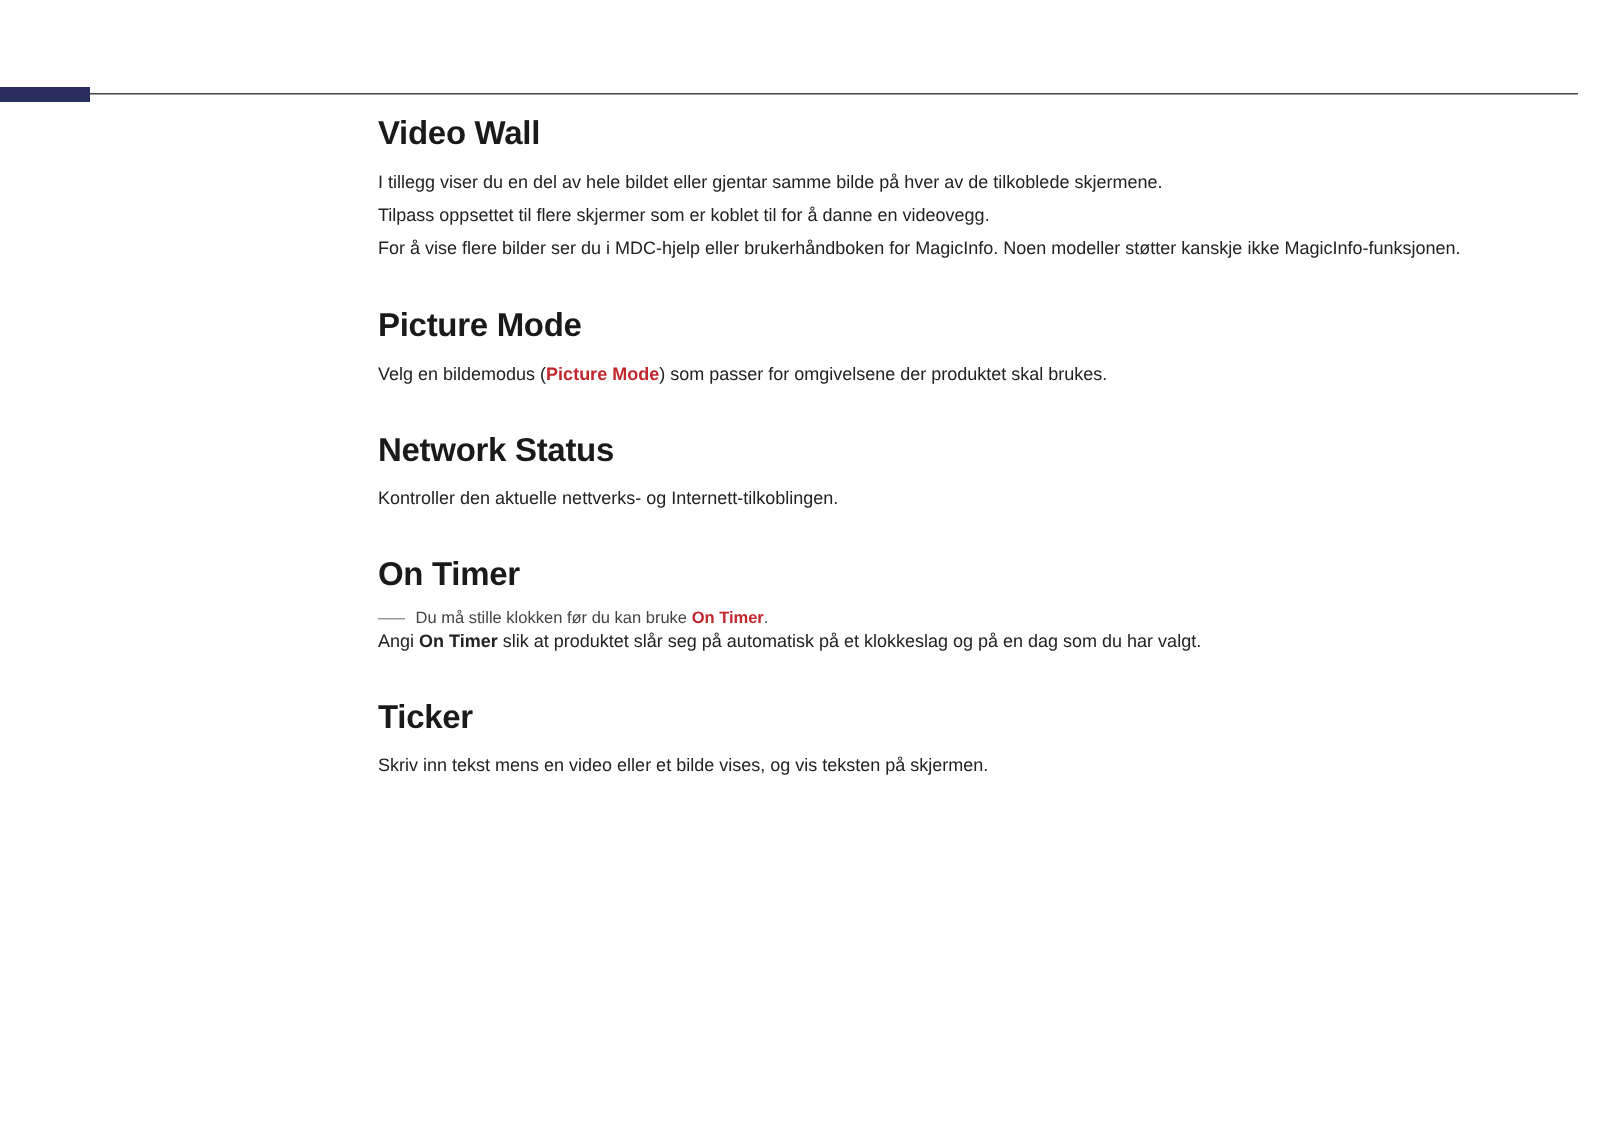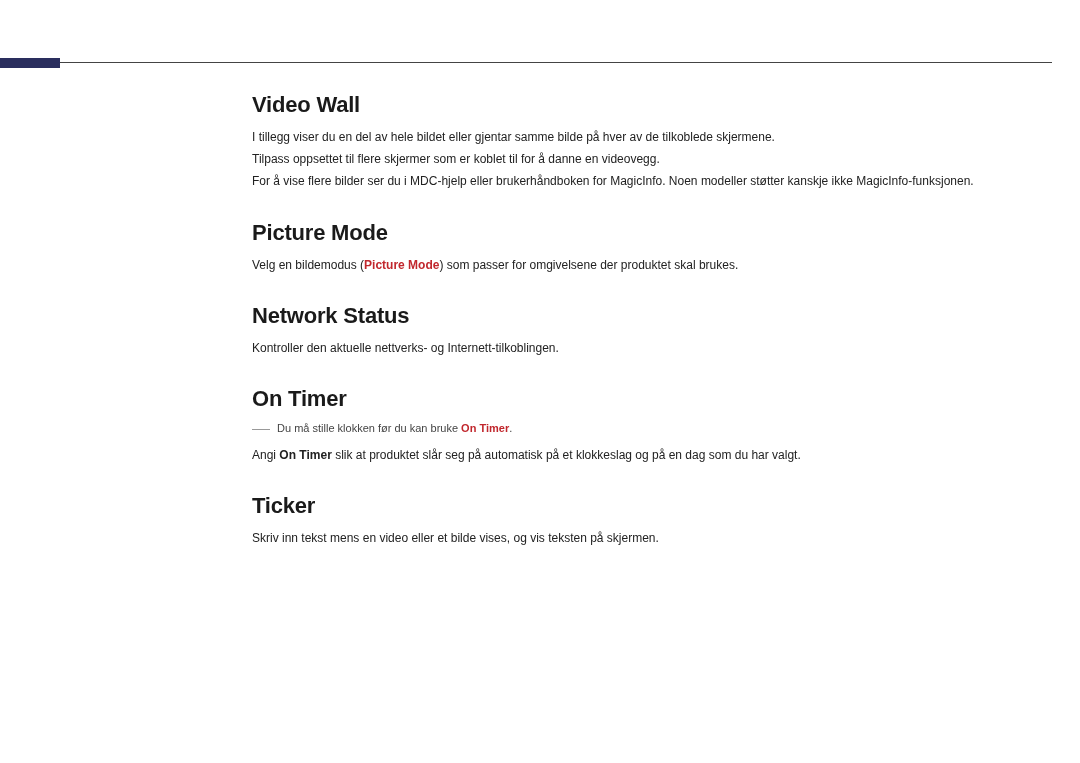--- a/index.html
+++ b/index.html
@@ -5,25 +5,25 @@
     * { margin: 0; padding: 0; box-sizing: border-box; }
     body {
       width: 1080px;
       height: 763px;
       background: #fff;
       font-family: Arial, Helvetica, sans-serif;
       position: relative;
     }
     .accent-bar { position: absolute; top: 58px; left: 0; width: 60px; height: 10px; background: #2a2e5e; }
     .top-rule { position: absolute; top: 62px; left: 60px; right: 28px; height: 1px; background: #444; }
-    .content { position: absolute; top: 92px; left: 252px; right: 40px; }
+    .content { position: absolute; top: 76px; left: 252px; right: 40px; }
     .section { margin-bottom: 28px; }
     .h { font-size: 22px; font-weight: 700; color: #1a1a1a; margin-bottom: 10px; letter-spacing: -0.2px; }
     .p { font-size: 12px; color: #222; line-height: 1.6; margin-bottom: 3px; }
-    .note { font-size: 11px; color: #444; margin-bottom: 12px; }
+    .note { font-size: 11px; color: #444; margin-bottom: 0; }
     .note-line { display: inline-block; border-top: 1px solid #999; width: 18px; vertical-align: middle; margin-right: 4px; }
     .accent { color: #c1272d; font-weight: 700; }
     .bold { font-weight: 700; }
   </style>
 </head>
 <body>
 
 <div class="accent-bar"></div>
 <div class="top-rule"></div>
 

